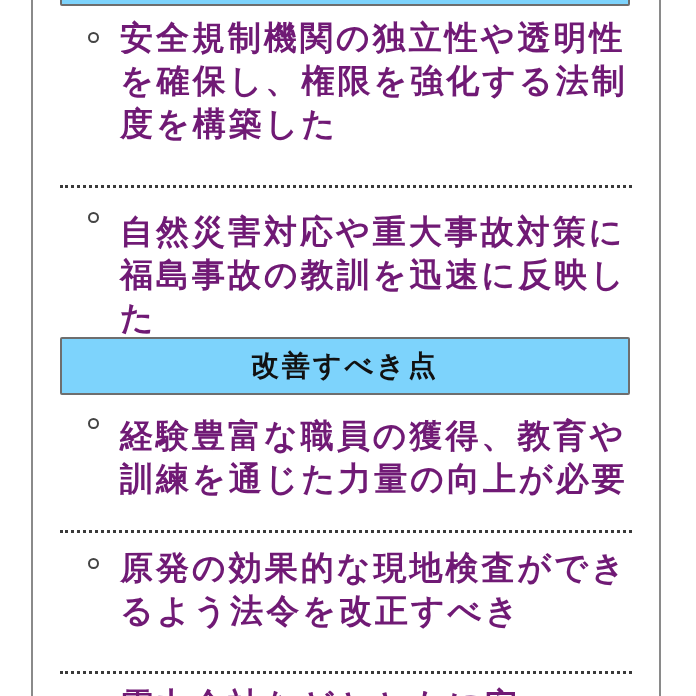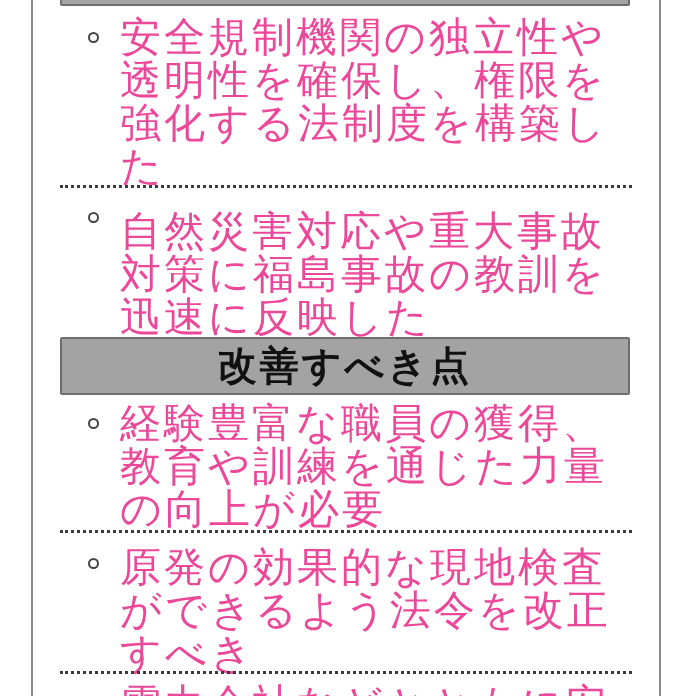--- a/index.html
+++ b/index.html
@@ -22,26 +22,26 @@
       width: 626px;
       height: 720px;
       border-left: 2px solid #8a8a8a;
       border-right: 2px solid #8a8a8a;
       box-sizing: content-box;
     }
     .section-header {
       position: absolute;
       left: 60px;
       width: 570px;
-      background: #a3a3a3;
+      background: #7dd3fc;
       border: 2px solid #6e6e6e;
       border-radius: 2px;
       box-sizing: border-box;
       text-align: center;
-      font-size: 39px;
+      font-size: 28px;
       letter-spacing: 3px;
       color: #111;
       font-weight: bold;
     }
     .header-top {
       top: -40px;
       height: 46px;
     }
     .header-improve {
       top: 337px;
@@ -58,25 +58,26 @@
       left: 28px;
       width: 7px;
       height: 7px;
       border: 2px solid #444;
       border-radius: 50%;
     }
     .item-text {
       position: absolute;
       left: 60px;
       width: 510px;
-      font-size: 41px;
+      font-size: 33px;
       line-height: 43px;
       letter-spacing: 3px;
-      color: #ec4899;
+      color: #701a75;
       word-break: break-all;
+      font-weight: bold;
     }
     .separator {
       position: absolute;
       left: 60px;
       width: 572px;
       height: 0;
       border-top: 3px dotted #3a3a3a;
     }
   </style>
 </head>
@@ -99,21 +100,21 @@
   <span class="bullet" style="top:16px;"></span>
   <div class="item-text" style="top:14px;">自然災害対応や重大事故対策に福島事故の教訓を迅速に反映した</div>
 </div>
 
 <div class="section-header header-improve">
   <span>改善すべき点</span>
 </div>
 
 <div class="item" style="top:402px;">
   <span class="bullet" style="top:16px;"></span>
-  <div class="item-text" style="top:0;">経験豊富な職員の獲得、教育や訓練を通じた力量の向上が必要</div>
+  <div class="item-text" style="top:12px;">経験豊富な職員の獲得、教育や訓練を通じた力量の向上が必要</div>
 </div>
 
 <div class="separator" style="top:530px;"></div>
 
 <div class="item" style="top:542px;">
   <span class="bullet" style="top:16px;"></span>
   <div class="item-text" style="top:4px;">原発の効果的な現地検査ができるよう法令を改正すべき</div>
 </div>
 
 <div class="separator" style="top:671px;"></div>

